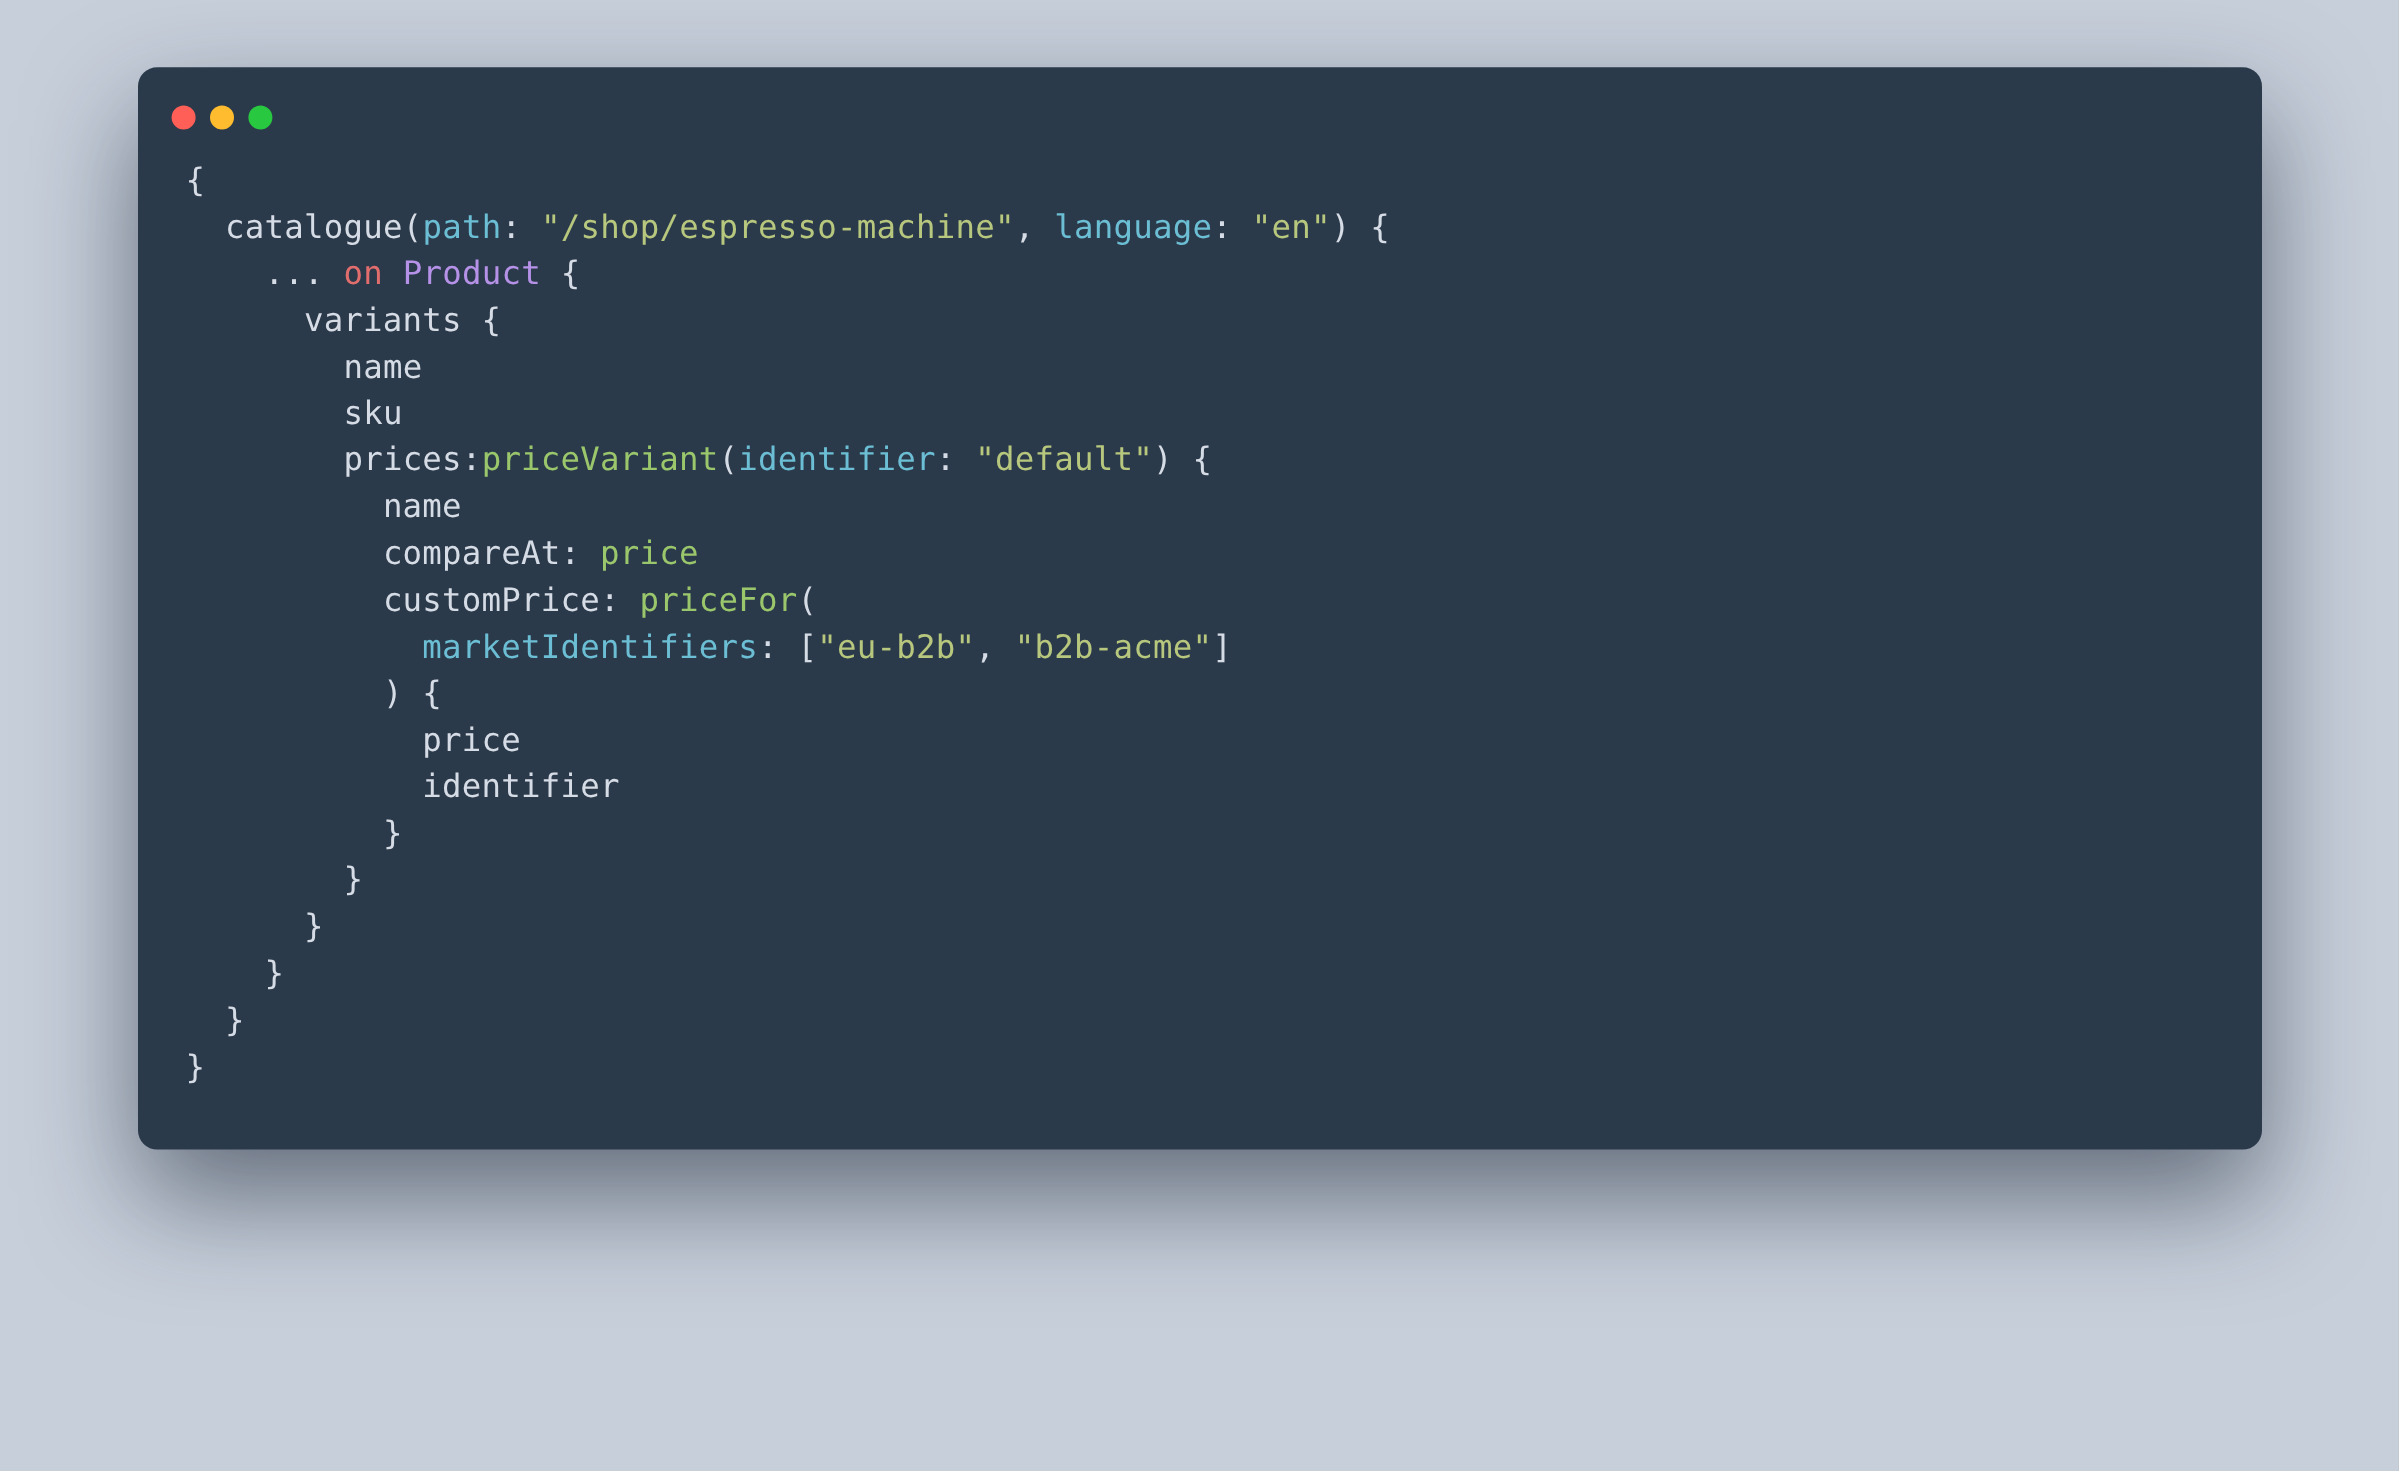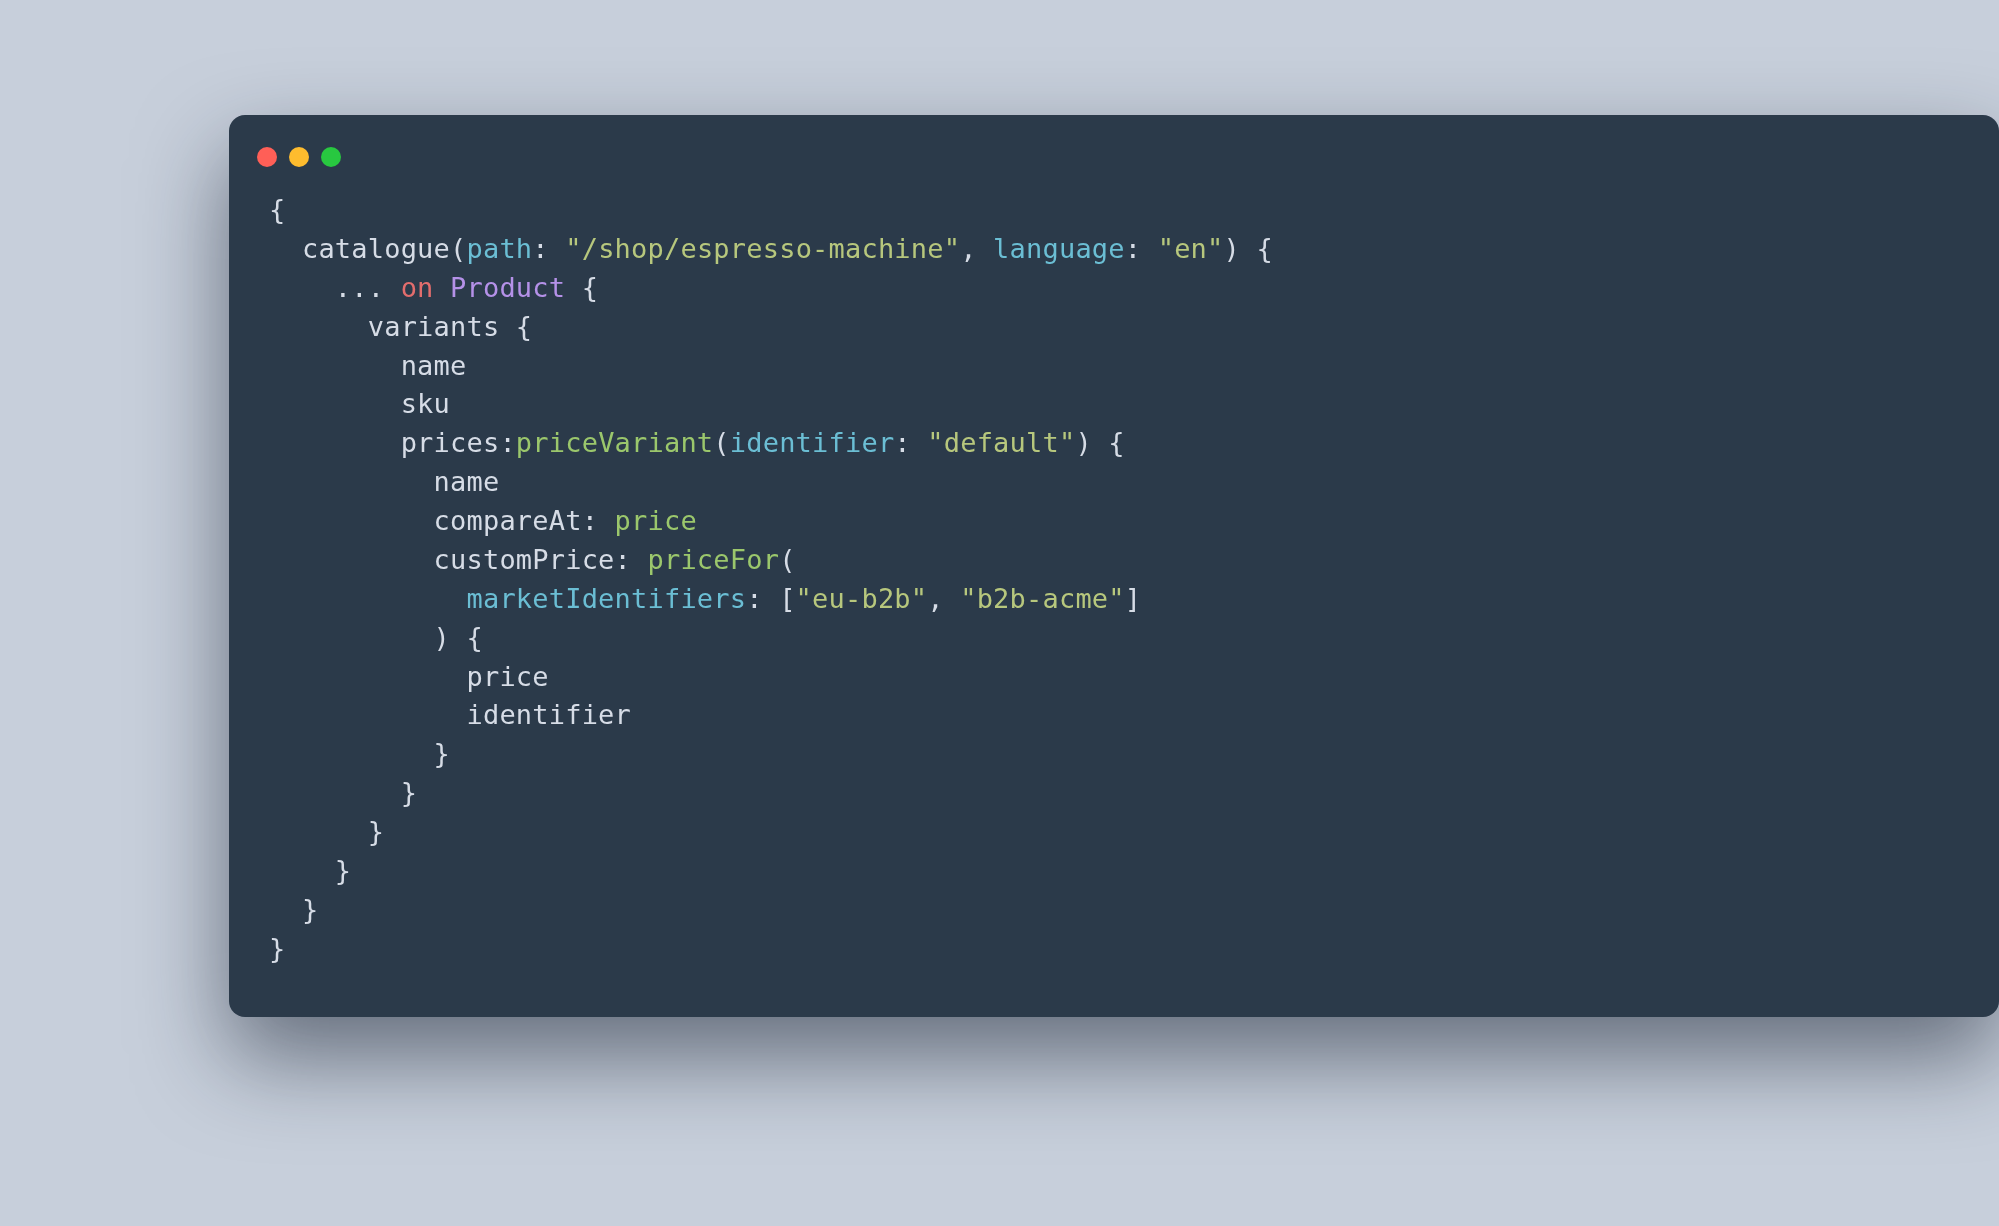--- a/index.html
+++ b/index.html
@@ -9,22 +9,22 @@
     width: 1999px;
     height: 1226px;
     background: #c7cfdb;
     font-family: ui-monospace, 'SF Mono', Menlo, Monaco, Consolas, monospace;
   }
   .stage {
     width: 100%;
     height: 100%;
     display: flex;
     align-items: flex-start;
-    justify-content: flex-end;
-    padding-top: 115px;
+    justify-content: center;
+    padding-top: 56px;
   }
   .window {
     width: 1770px;
     background: #2b3a4a;
     border-radius: 16px;
     box-shadow: 0 40px 90px rgba(20,30,45,0.55);
     padding: 24px 0 48px 0;
   }
   .titlebar {
     display: flex;

